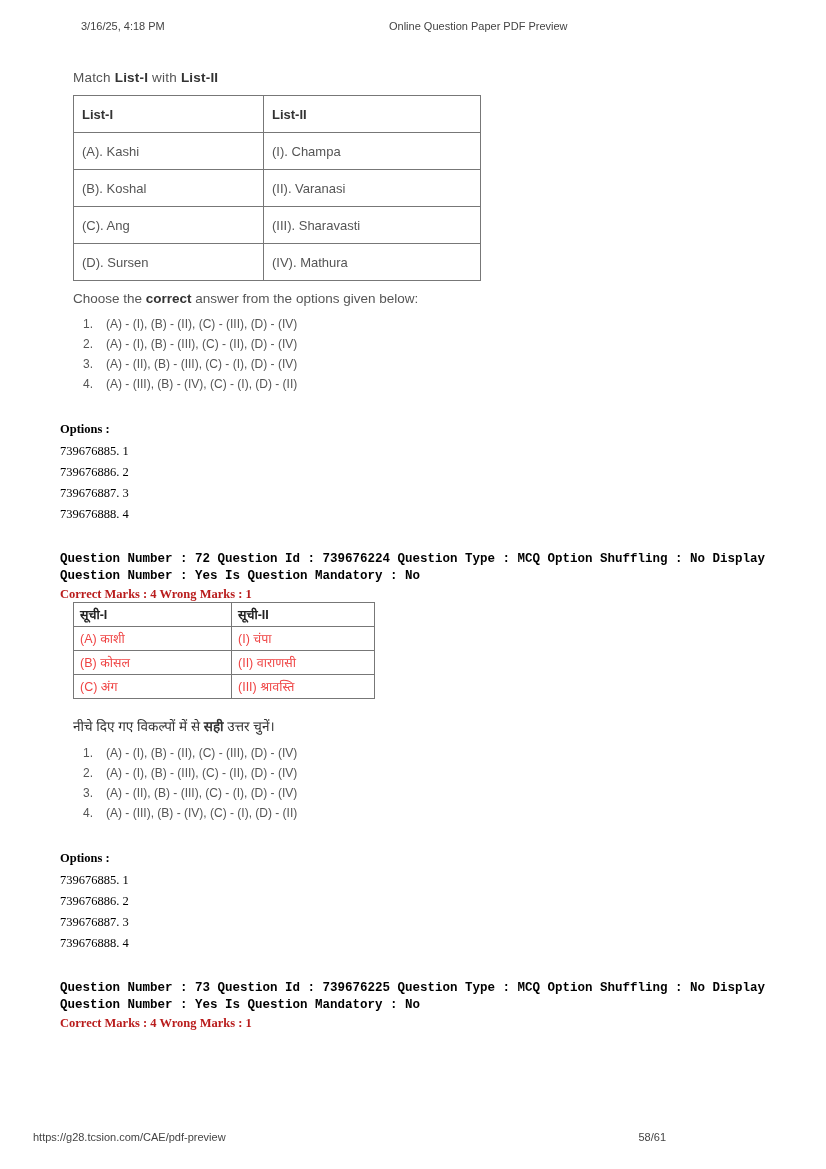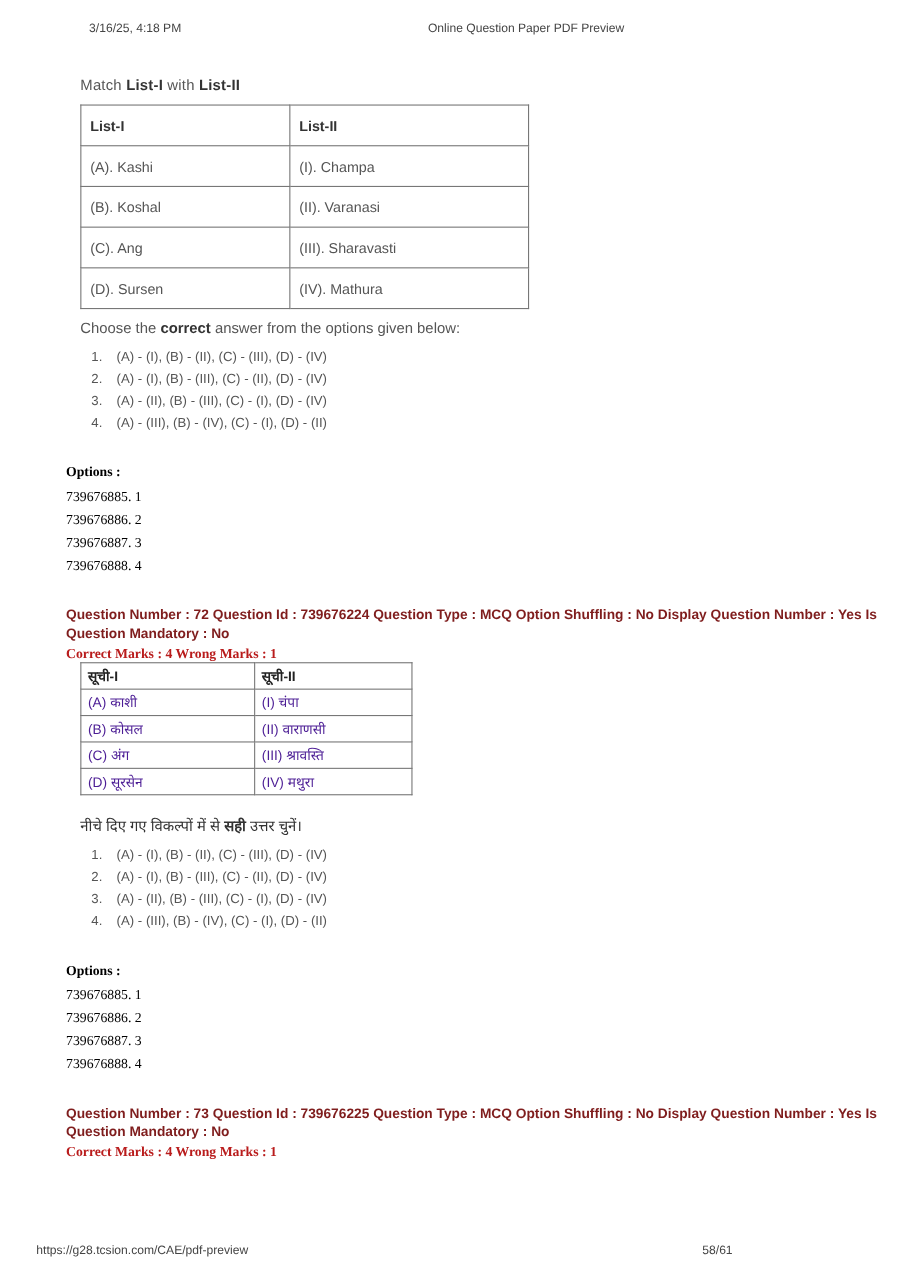--- a/index.html
+++ b/index.html
@@ -142,23 +142,23 @@
   ul.optionids li {
     font-size: 12.5px;
     font-family: "Liberation Serif", serif;
     color: #000;
     padding: 3px 0;
   }
 
   .metaline {
     margin: 26px 0 0 27px;
     font-size: 12.5px;
-    font-family: Liberation Sans, sans-serif;
+    font-family: Liberation Mono, monospace;
     font-weight: bold;
-    color: #7f1d1d;
+    color: #000000;
     line-height: 1.35;
     width: 745px;
   }
   .metaline2 {
     margin: 2px 0 0 27px;
     font-size: 12.5px;
     font-family: "Liberation Serif", serif;
     font-weight: bold;
     color: #b91c1c;
   }
@@ -178,21 +178,21 @@
   table.hmatch {
     border-collapse: collapse;
     margin-left: 40px;
     width: 275px;
     table-layout: fixed;
   }
   table.hmatch td, table.hmatch th {
     border: 1px solid #777;
     padding: 3px 6px;
     font-size: 12.5px;
-    color: #4c1d95;
+    color: #ef4444;
     text-align: left;
     font-weight: normal;
     vertical-align: middle;
   }
   table.hmatch th { font-weight: bold; color: #222; }
   table.hmatch .hc1 { width: 145px; }
   table.hmatch .hc2 { width: 130px; }
 
   .hchoose {
     font-size: 13.5px;
@@ -293,24 +293,20 @@
           <td class="hc2">(I)  चंपा</td>
         </tr>
         <tr>
           <td class="hc1">(B) कोसल</td>
           <td class="hc2">(II) वाराणसी</td>
         </tr>
         <tr>
           <td class="hc1">(C)  अंग</td>
           <td class="hc2">(III) श्रावस्ति</td>
         </tr>
-        <tr>
-          <td class="hc1">(D)  सूरसेन</td>
-          <td class="hc2">(IV)  मथुरा</td>
-        </tr>
       </tbody>
         </table>
 
       <div class="hchoose">
         <span>नीचे दिए गए विकल्पों में से </span><b>सही</b><span> उत्तर चुनें।</span>
       </div>
 
       <ol class="opts">
         <li>
           <span class="num">1.</span>

